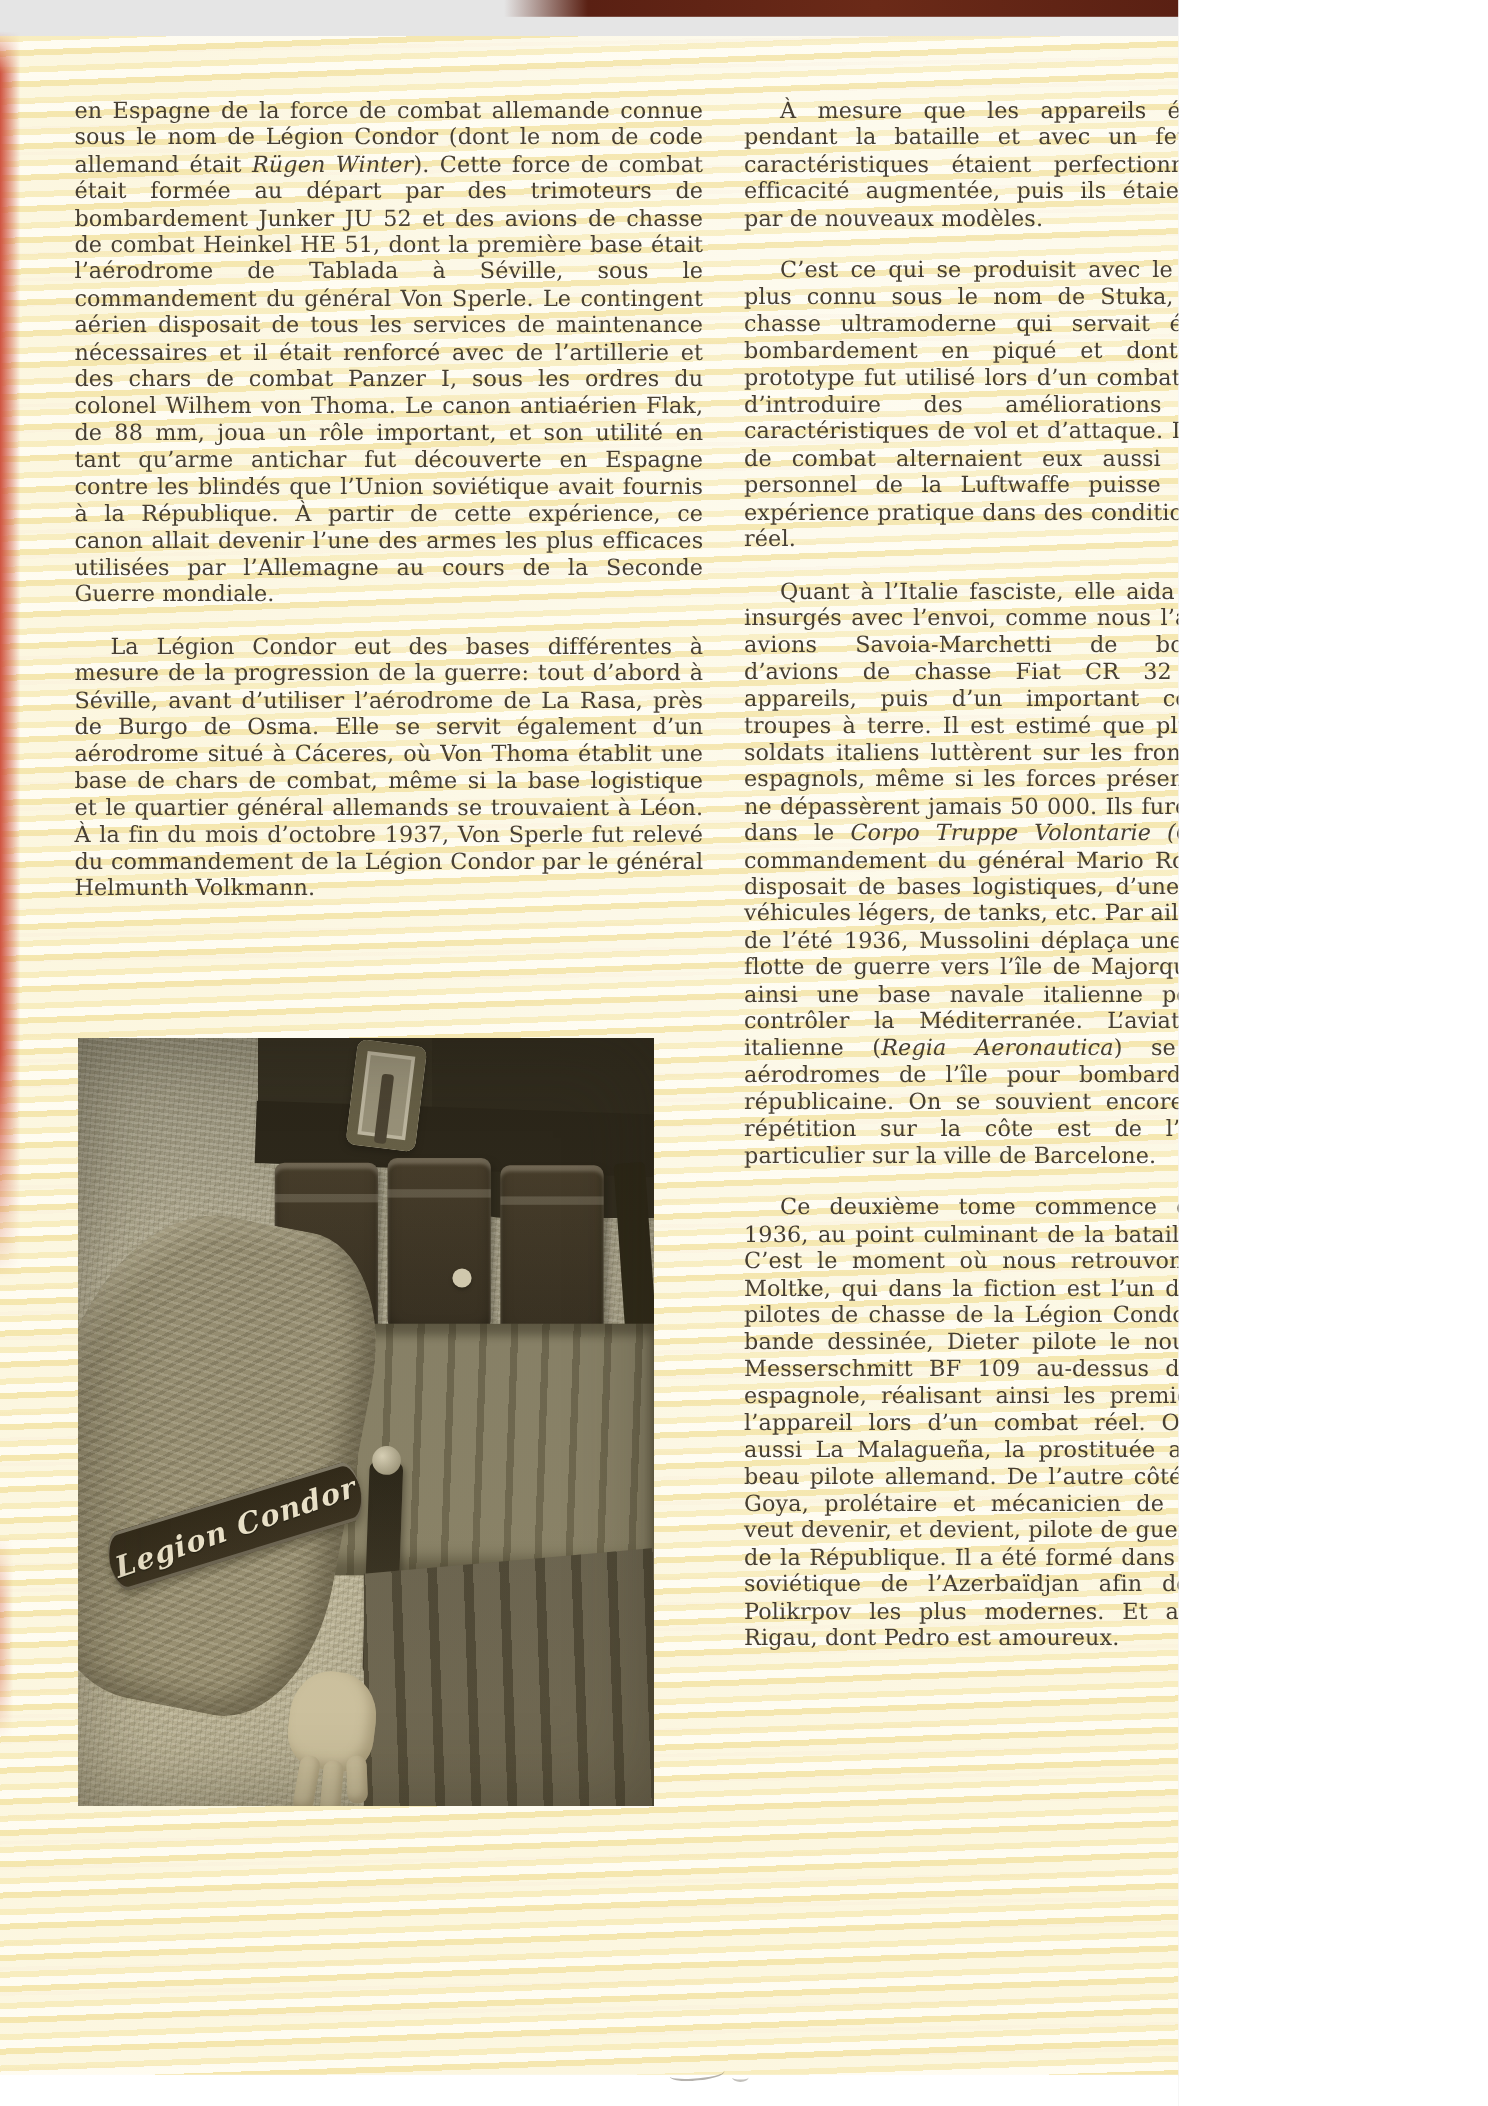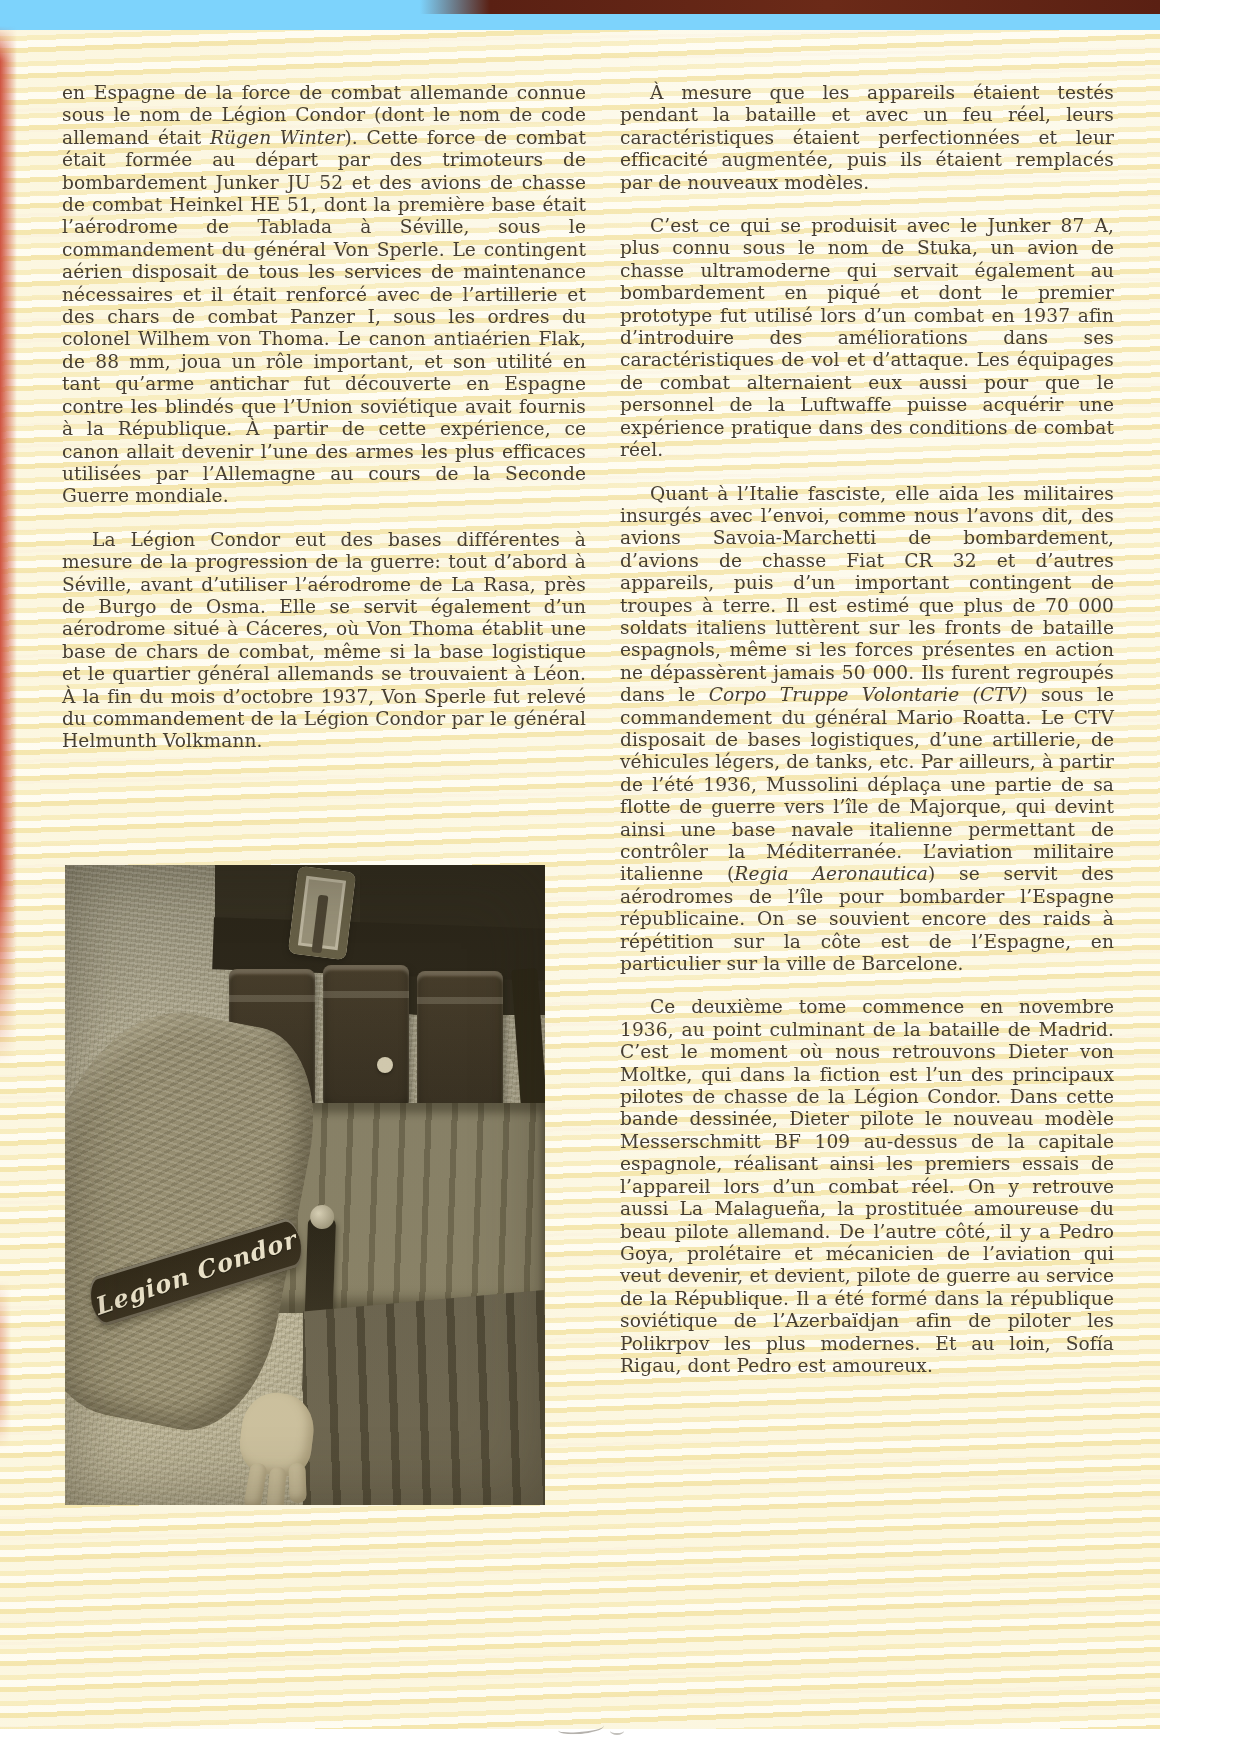--- a/index.html
+++ b/index.html
@@ -6,21 +6,21 @@
     --paper:#faf2d0;
     --paper-streak:#f3e3a4;
     --ink:#473f33;
     --scan-red:#cf5340;
     --top-band:#5a2013;
     --armband-black:#120d07;
     --armband-text:#ece6d6;
   }
   html,body{margin:0;padding:0;background:#ffffff;}
   .page{
-    position:relative;width:1160px;height:1755px;background:#7dd3fc;
+    position:relative;width:982px;height:1755px;background:#e5e5e5;
     overflow:hidden;font-family:"DejaVu Serif",serif;color:var(--ink);
   }
   
   .paper{
     position:absolute;left:0;right:0;top:30px;height:1700px;
     background-color:var(--paper);
     background-image:
       repeating-linear-gradient(-2deg,
         rgba(243,227,164,.75) 0 5px,
         rgba(255,253,244,.9) 5px 12px,

